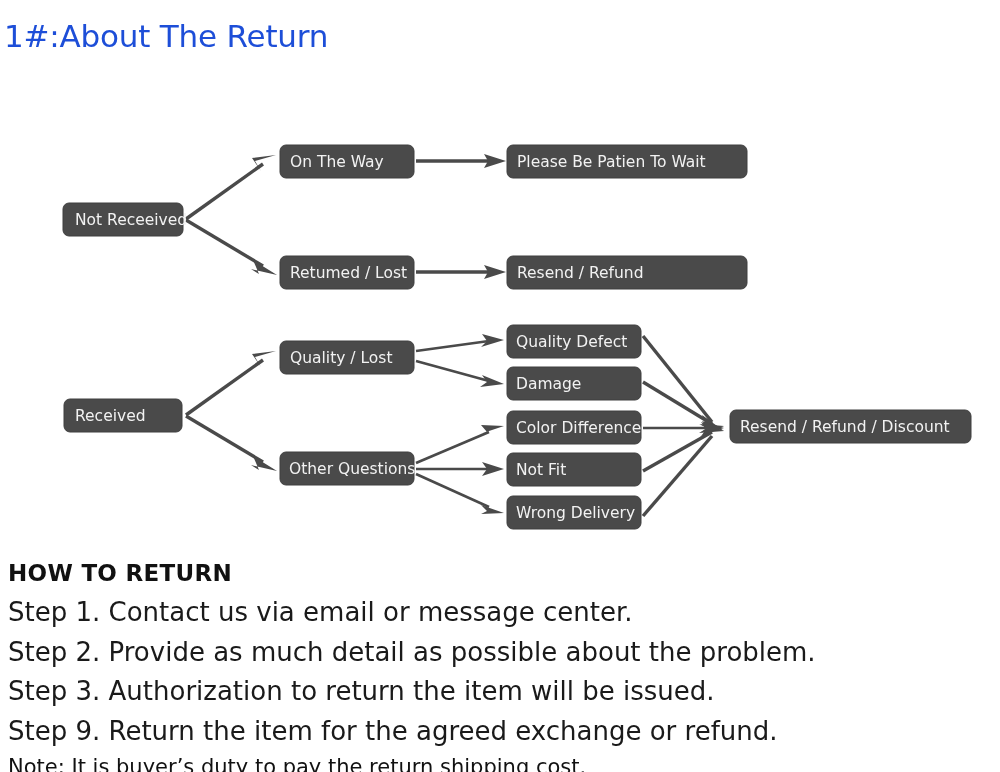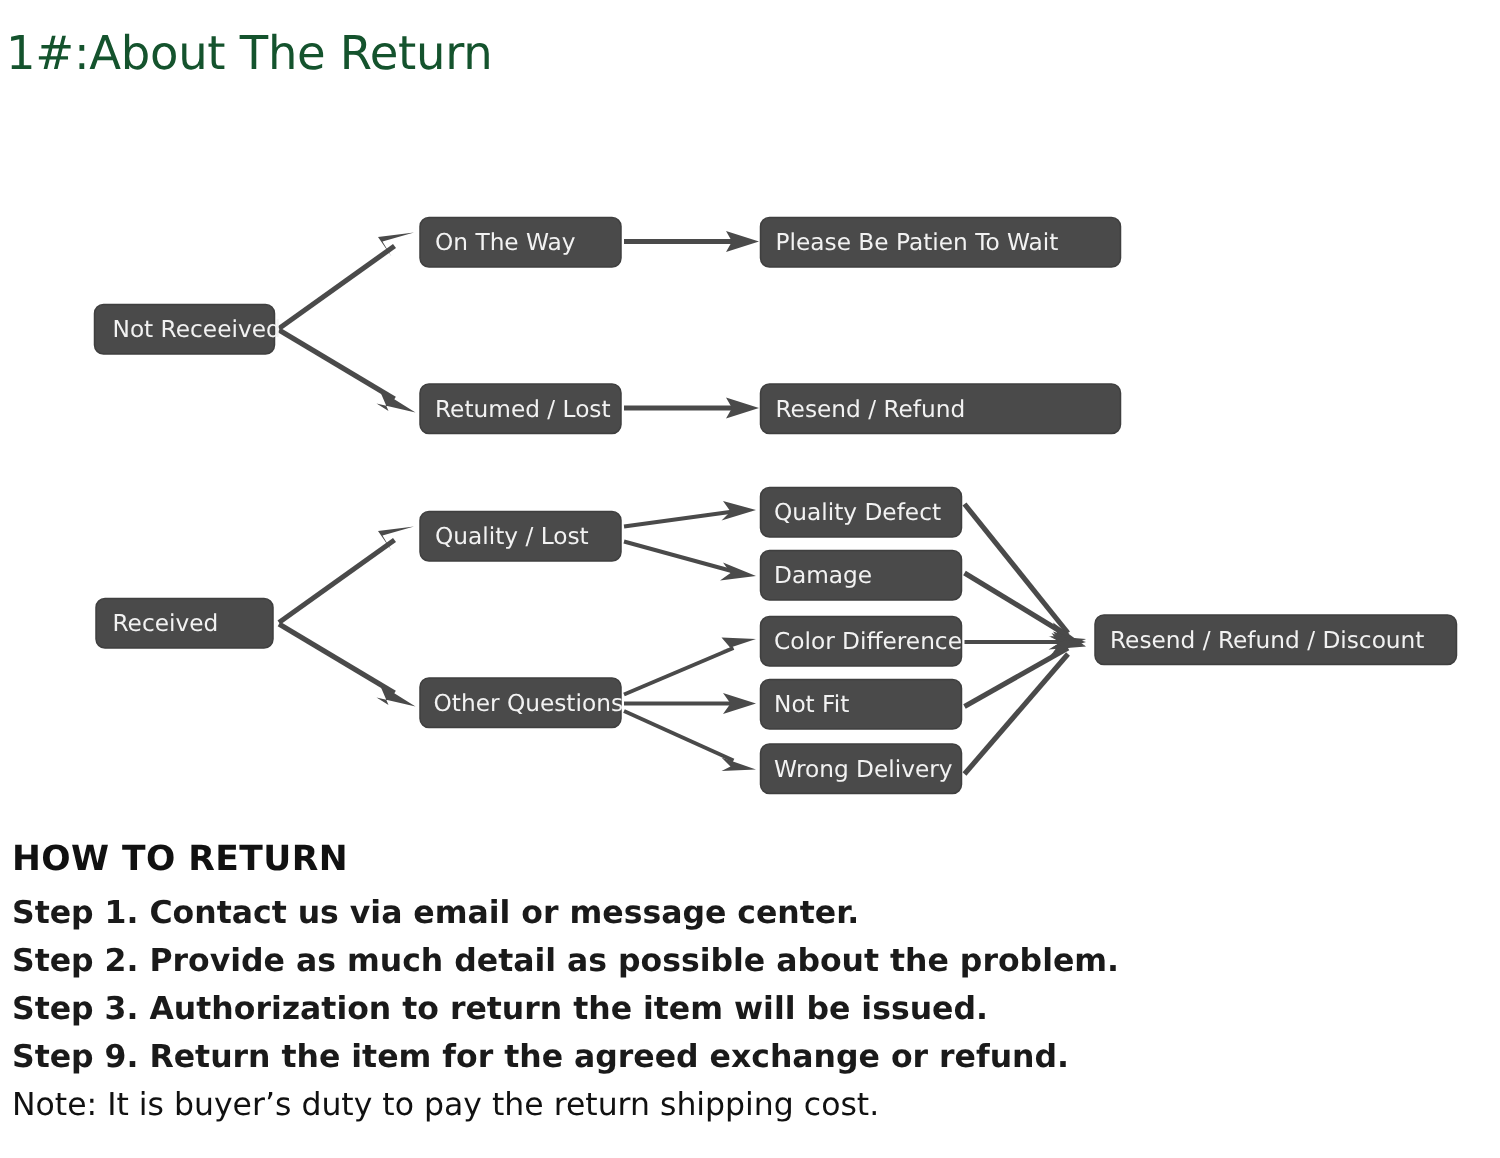--- a/index.html
+++ b/index.html
@@ -15,21 +15,21 @@
     color: #111111;
     overflow: hidden;
   }
   #page-title {
     position: absolute;
     left: 4px;
     top: 18px;
     font-size: 31px;
     font-weight: 400;
     letter-spacing: -0.2px;
-    color: #14532d;
+    color: #1d4ed8;
     white-space: nowrap;
   }
   #flowchart {
     position: absolute;
     left: 0;
     top: 0;
     width: 1000px;
     height: 560px;
   }
   .node-rect {
@@ -65,22 +65,22 @@
   }
   #how-to-return .heading {
     font-size: 23px;
     font-weight: bold;
     letter-spacing: 0.3px;
     color: #111111;
     margin: 0 0 7px 0;
     line-height: 1.15;
   }
   #how-to-return .step {
-    font-size: 21px;
-    font-weight: 700;
+    font-size: 26px;
+    font-weight: 400;
     color: #1a1a1a;
     line-height: 1.52;
     white-space: nowrap;
   }
   #how-to-return .note {
     font-size: 21px;
     font-weight: normal;
     color: #111111;
     line-height: 1.52;
     white-space: nowrap;

